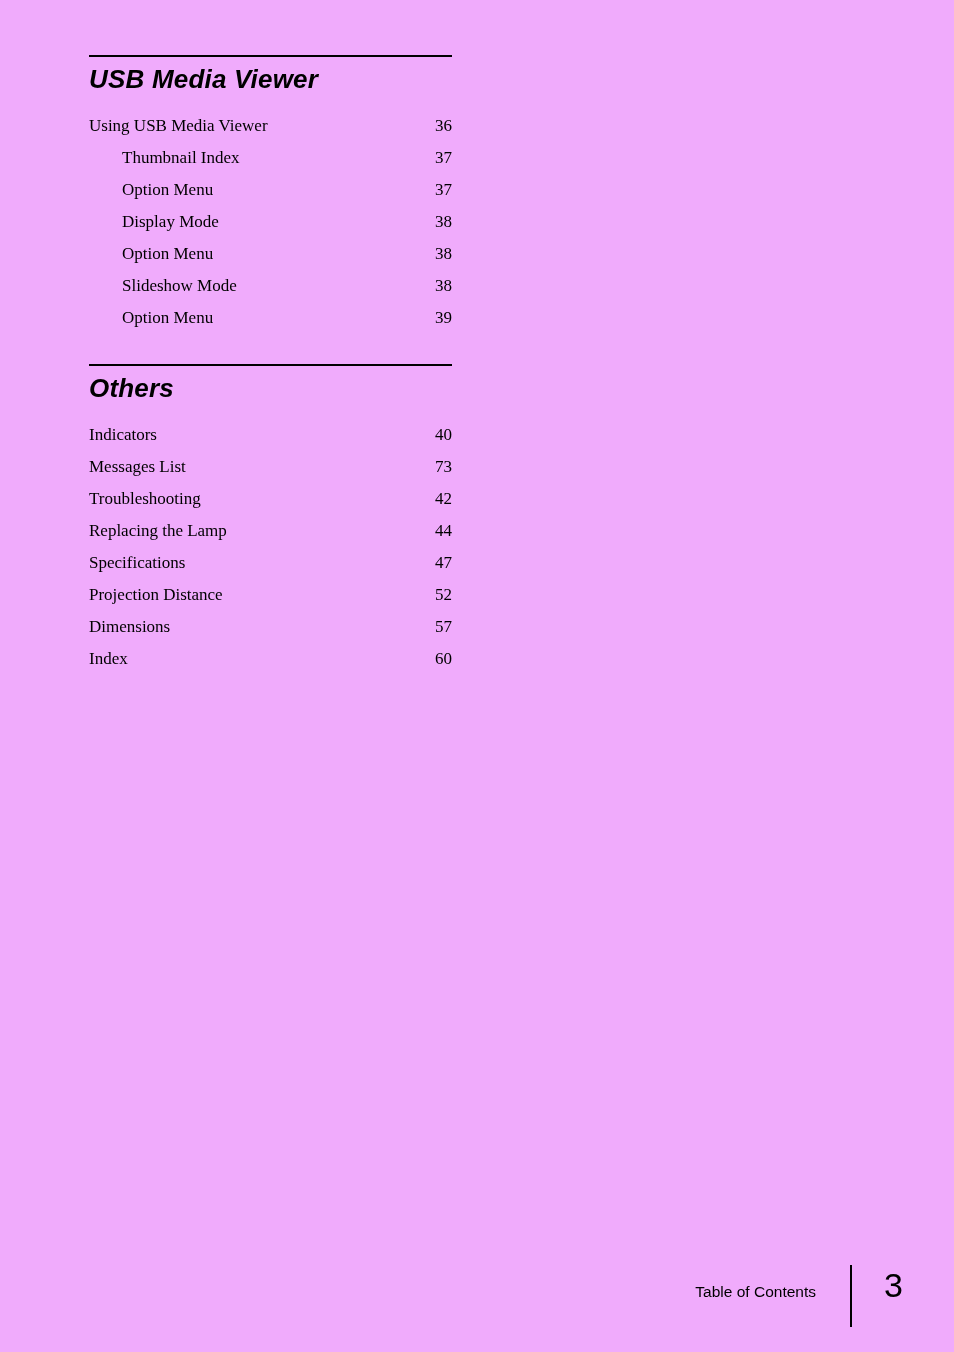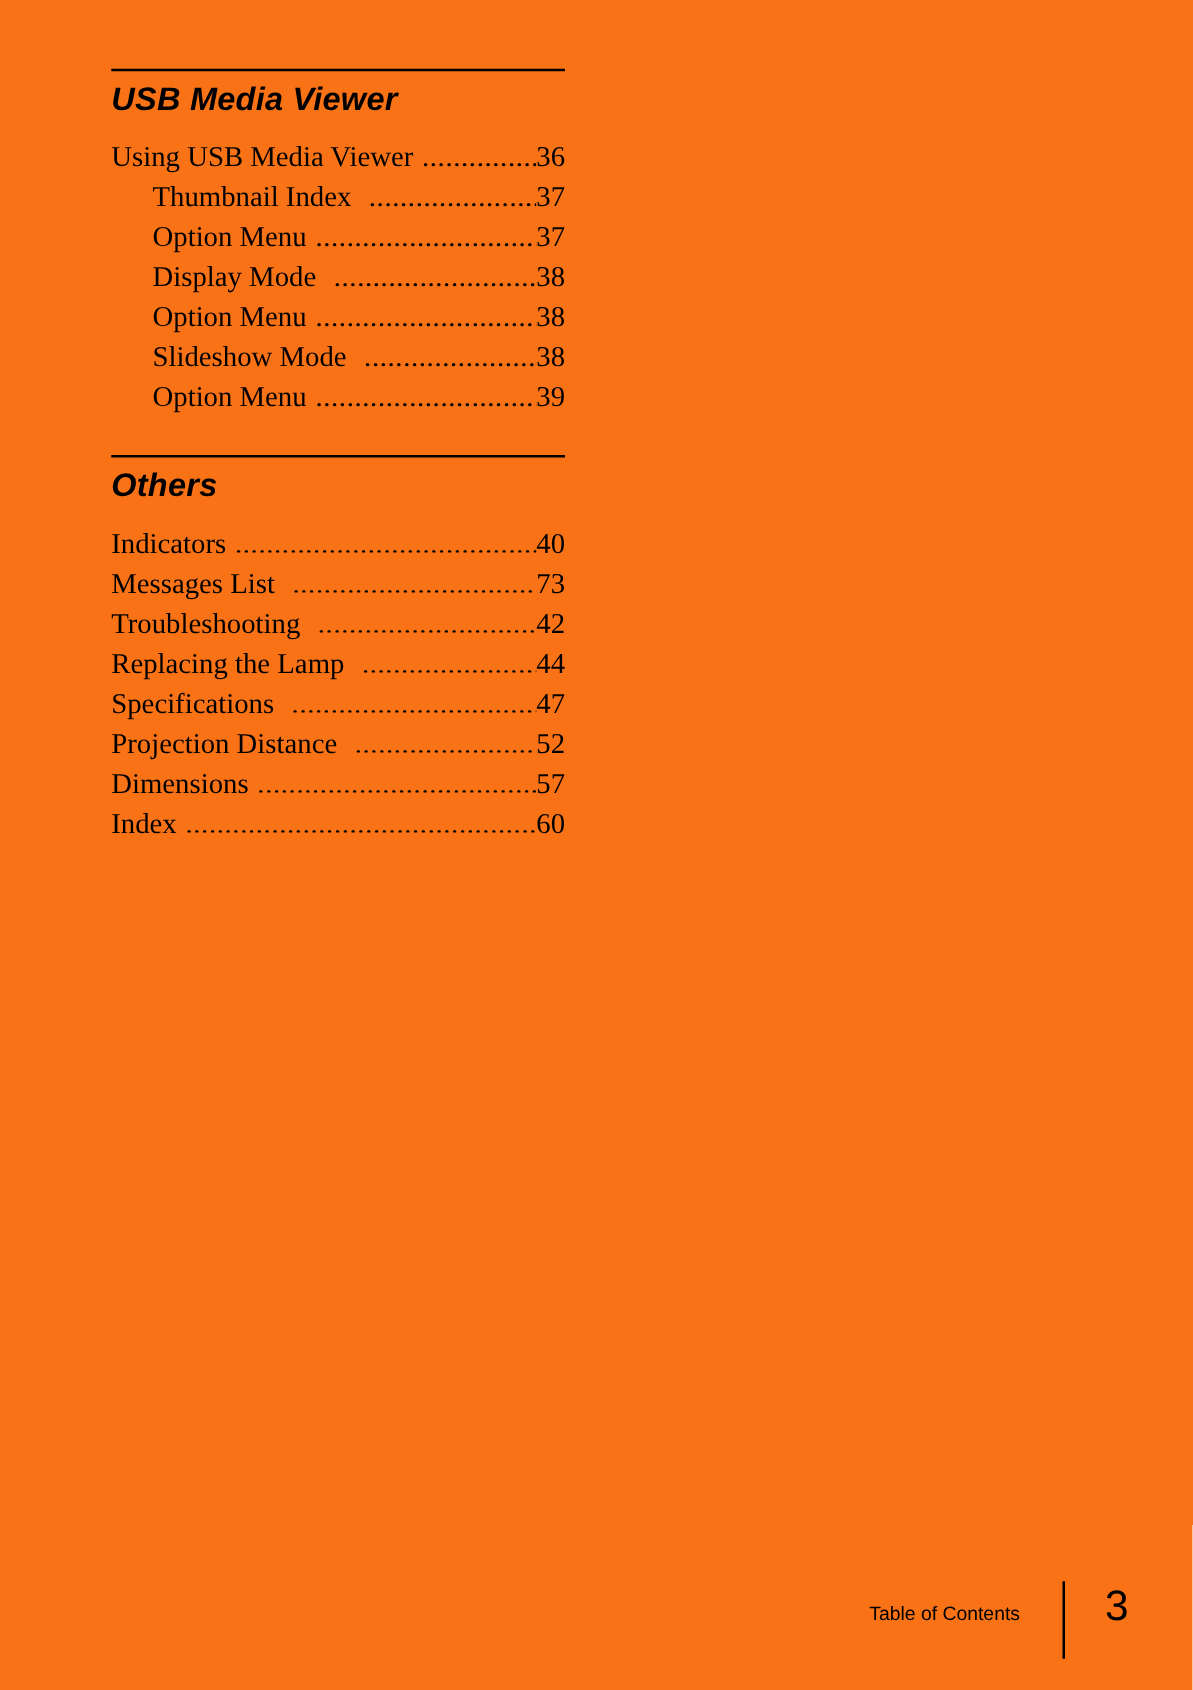--- a/index.html
+++ b/index.html
@@ -4,21 +4,21 @@
 <style>
   html, body {
     margin: 0;
     padding: 0;
     background: #ffffff;
   }
   .page {
     position: relative;
     width: 954px;
     height: 1352px;
-    background: #f97316;
+    background: #f0abfc;
     overflow: hidden;
     font-family: "Liberation Serif", serif;
     color: #000000;
   }
 
   .toc-column {
     position: absolute;
     left: 89px;
     top: 55px;
     width: 363px;
@@ -51,21 +51,21 @@
 
   .entries {
     margin: 0;
     padding: 0;
     list-style: none;
   }
 
   .entry {
     display: flex;
     align-items: baseline;
-    font-size: 23px;
+    font-size: 17px;
     line-height: 32px;
     white-space: nowrap;
   }
   .entry.level-2 {
     padding-left: 33px;
   }
 
   .entry-label {
     flex: 0 0 auto;
   }

